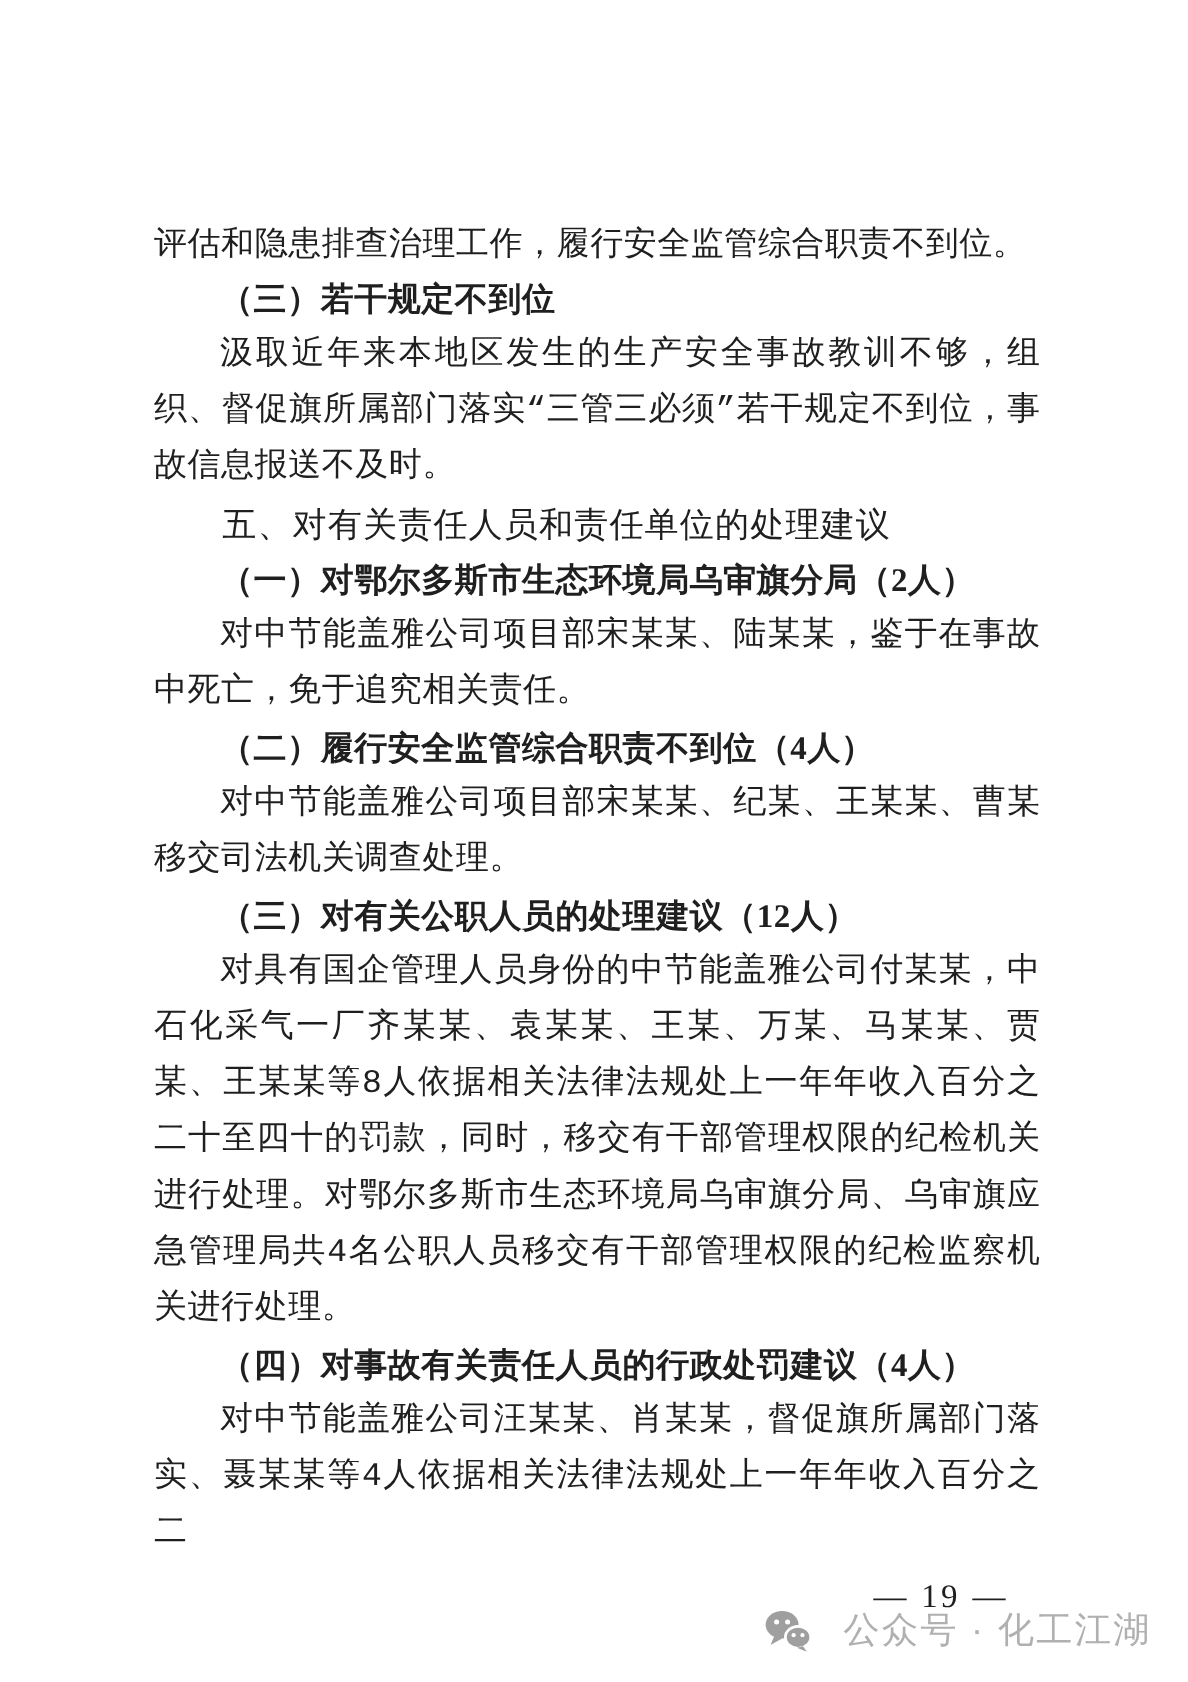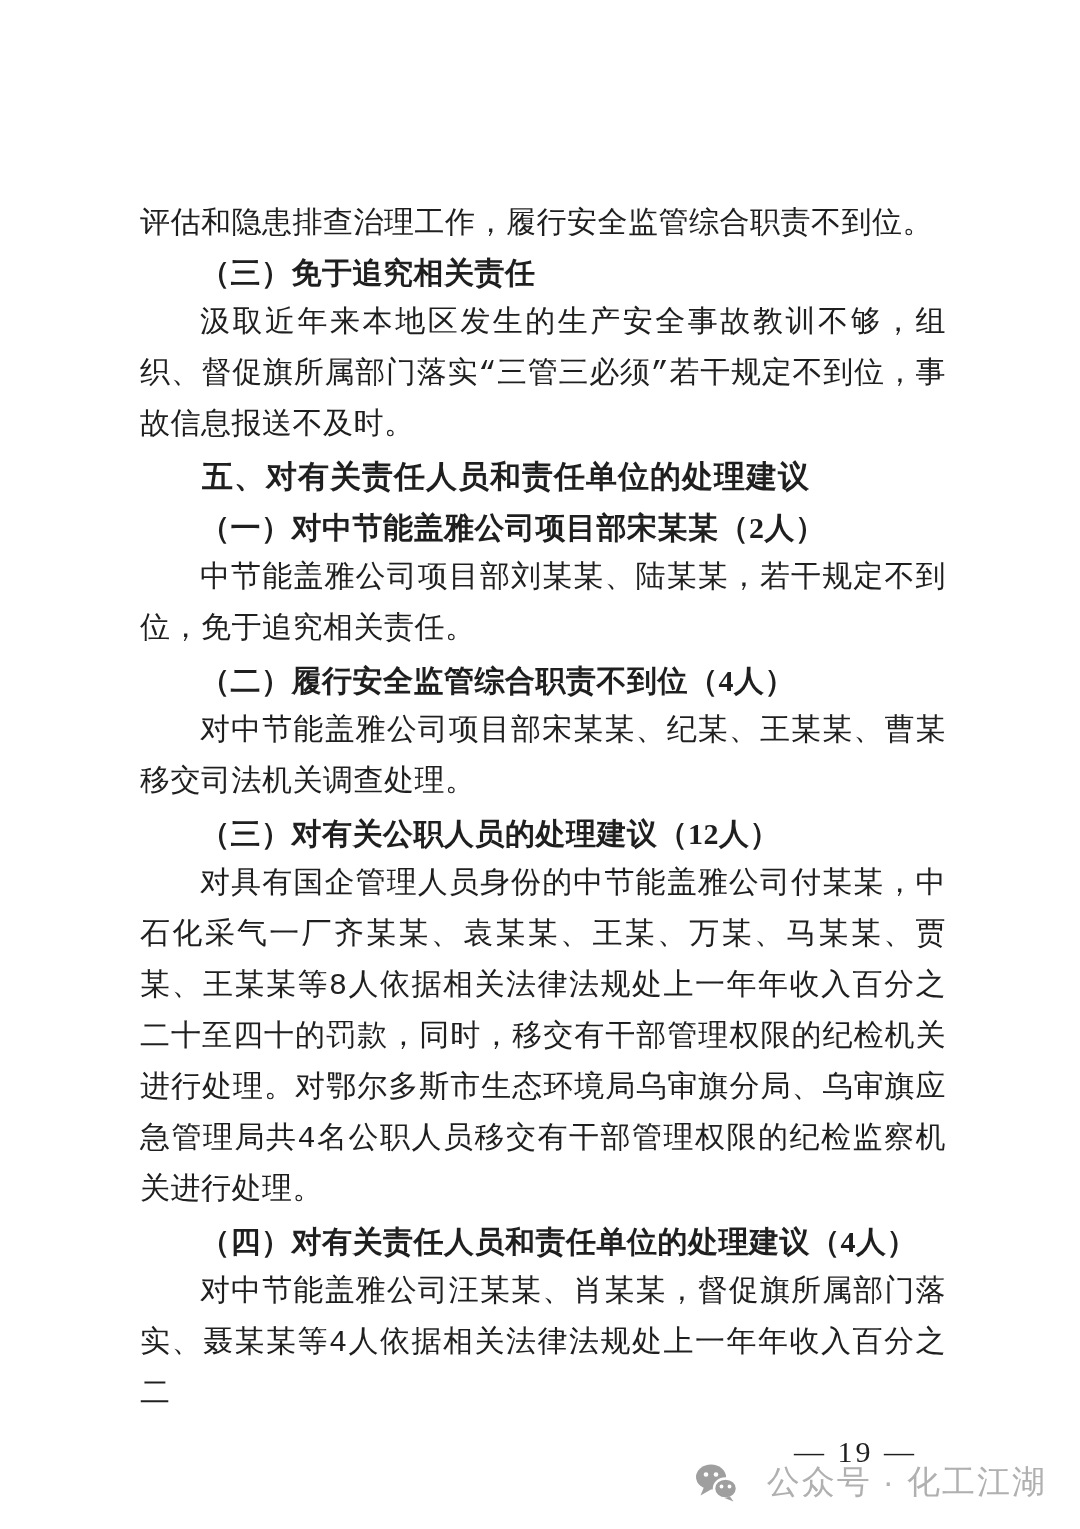--- a/index.html
+++ b/index.html
@@ -36,21 +36,21 @@
   }
   .para-cont {
     text-indent: 0;
   }
   .h-kai {
     text-indent: 2em;
     font-weight: bold;
   }
   .h-hei {
     text-indent: 2em;
-    font-weight: bold;
+    font-weight: normal;
     font-family: "Liberation Sans", "DejaVu Sans", sans-serif;
     font-size: 31px !important;
     letter-spacing: 1px !important;
   }
   .page-number {
     position: absolute;
     top: 1430px;
     right: 163px;
     font-size: 30px;
     line-height: 44px;
@@ -78,30 +78,30 @@
     white-space: nowrap;
   }
 </style>
 </head>
 <body>
 
 <div class="page">
 
   <div class="content">
     <p class="para-cont">评估和隐患排查治理工作，履行安全监管综合职责不到位。</p>
-    <p class="h-kai">（三）免于追究相关责任</p>
+    <p class="h-kai">（三）若干规定不到位</p>
     <p class="para">汲取近年来本地区发生的生产安全事故教训不够，组织、督促旗所属部门落实“三管三必须”若干规定不到位，事故信息报送不及时。</p>
     <p class="h-hei">五、对有关责任人员和责任单位的处理建议</p>
-    <p class="h-kai">（一）对中节能盖雅公司项目部宋某某（2人）</p>
-    <p class="para">中节能盖雅公司项目部刘某某、陆某某，若干规定不到位，免于追究相关责任。</p>
+    <p class="h-kai">（一）对鄂尔多斯市生态环境局乌审旗分局（2人）</p>
+    <p class="para">对中节能盖雅公司项目部宋某某、陆某某，鉴于在事故中死亡，免于追究相关责任。</p>
     <p class="h-kai">（二）履行安全监管综合职责不到位（4人）</p>
     <p class="para">对中节能盖雅公司项目部宋某某、纪某、王某某、曹某移交司法机关调查处理。</p>
     <p class="h-kai">（三）对有关公职人员的处理建议（12人）</p>
     <p class="para">对具有国企管理人员身份的中节能盖雅公司付某某，中石化采气一厂齐某某、袁某某、王某、万某、马某某、贾某、王某某等8人依据相关法律法规处上一年年收入百分之二十至四十的罚款，同时，移交有干部管理权限的纪检机关进行处理。对鄂尔多斯市生态环境局乌审旗分局、乌审旗应急管理局共4名公职人员移交有干部管理权限的纪检监察机关进行处理。</p>
-    <p class="h-kai">（四）对有关责任人员和责任单位的处理建议（4人）</p>
+    <p class="h-kai">（四）对事故有关责任人员的行政处罚建议（4人）</p>
     <p class="para">对中节能盖雅公司汪某某、肖某某，督促旗所属部门落实、聂某某等4人依据相关法律法规处上一年年收入百分之二</p>
   </div>
 
   <div class="page-number">— 19 —</div>
 
   <div class="watermark">
     <span class="wm-icon">
       <svg viewBox="0 0 44 38" width="44" height="38" xmlns="http://www.w3.org/2000/svg" aria-hidden="true">
 
         <g fill="#9f9f9f">

